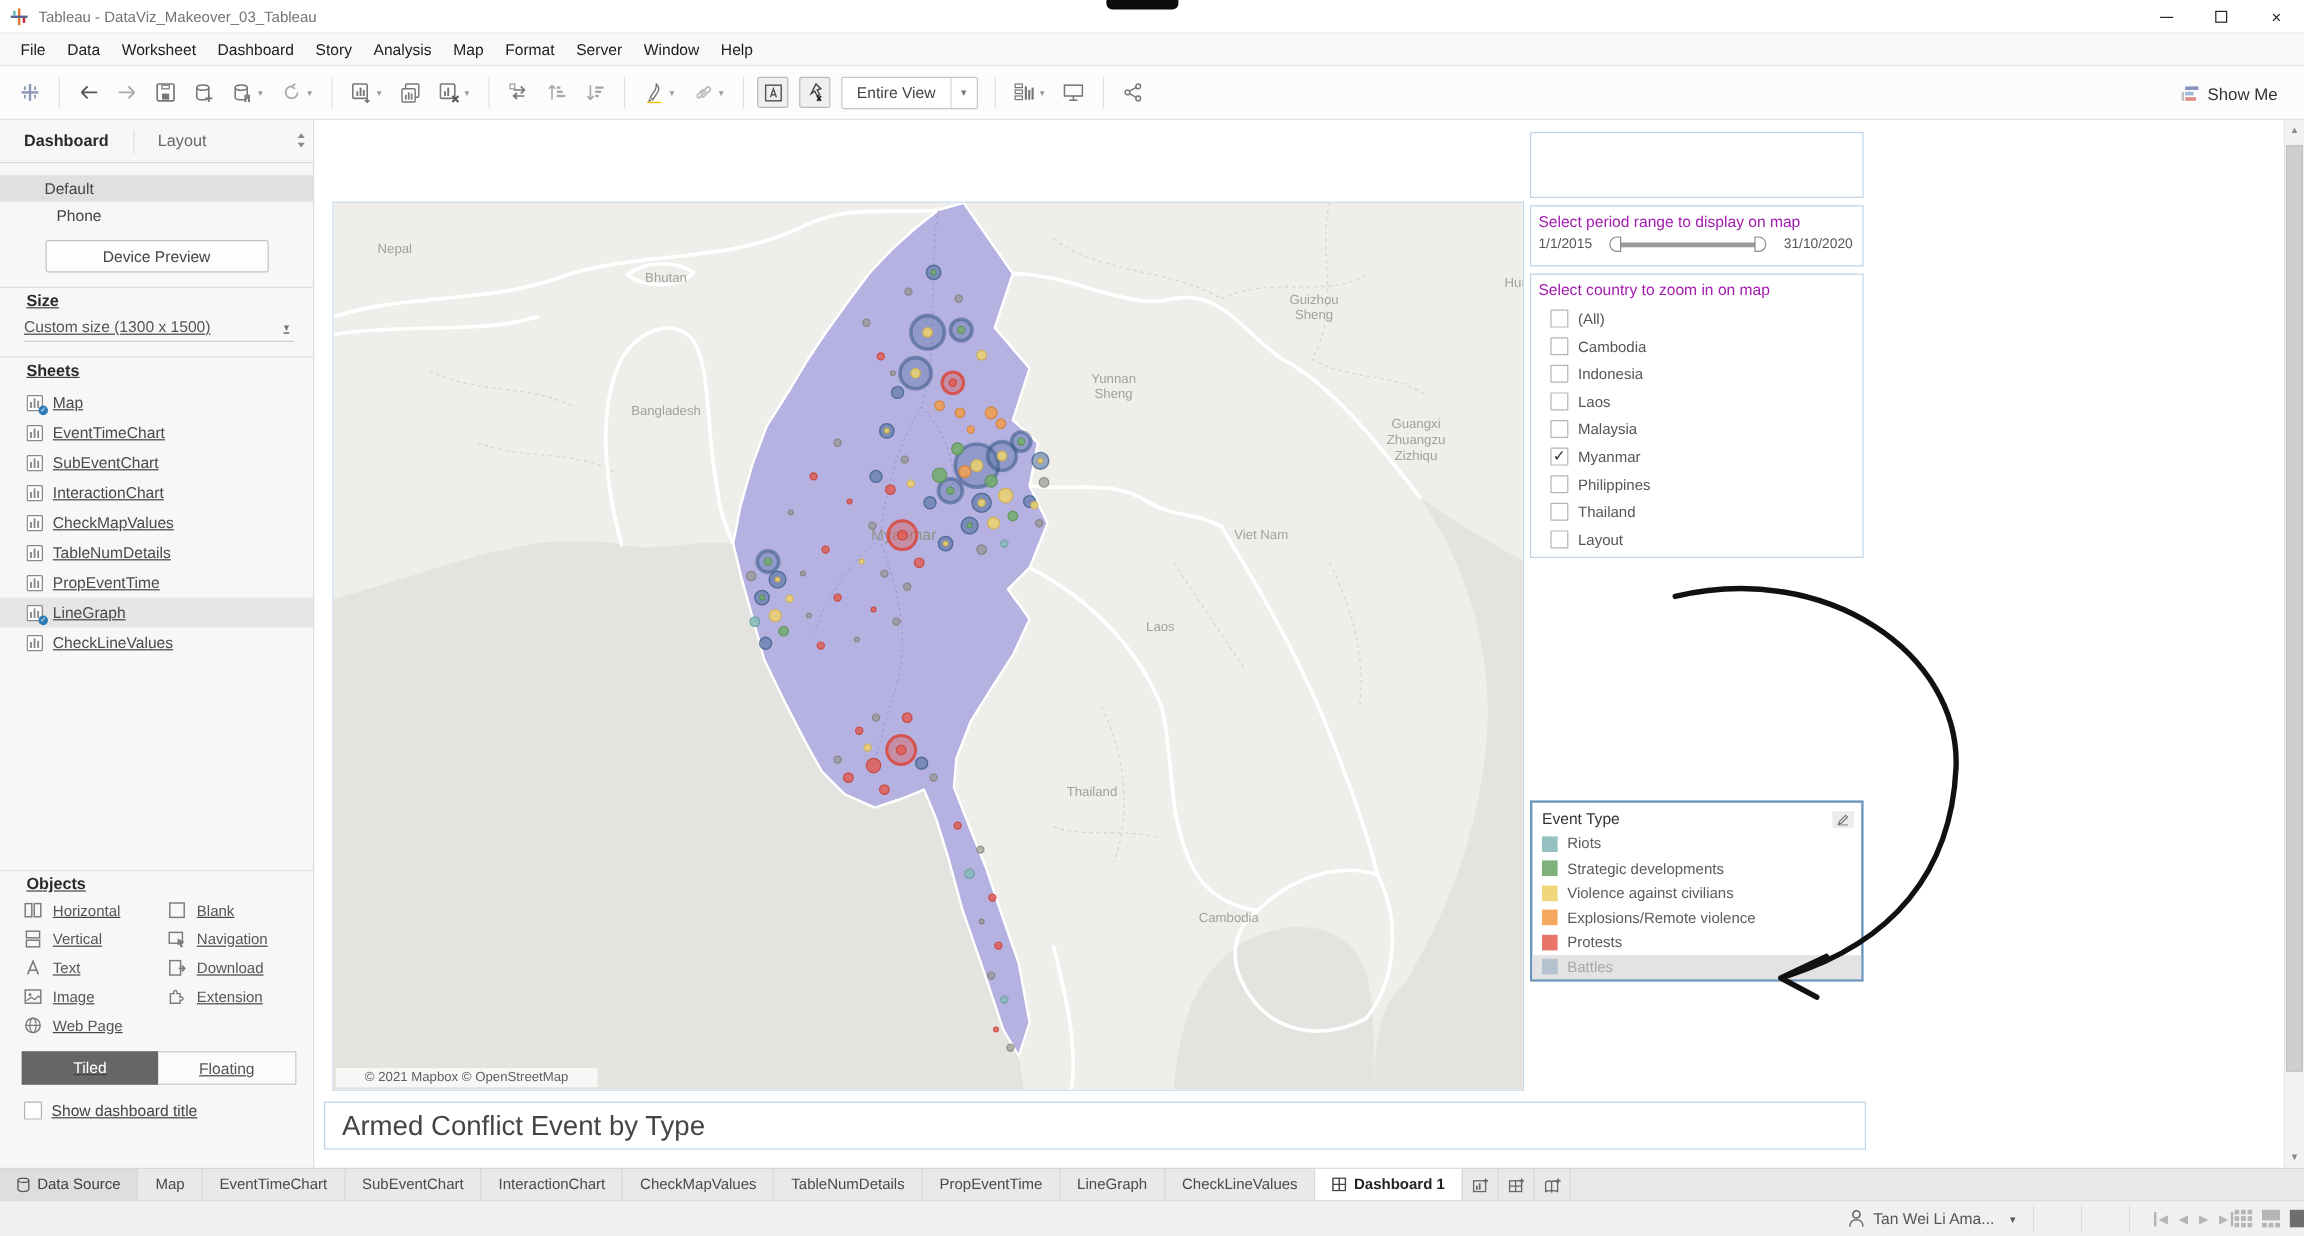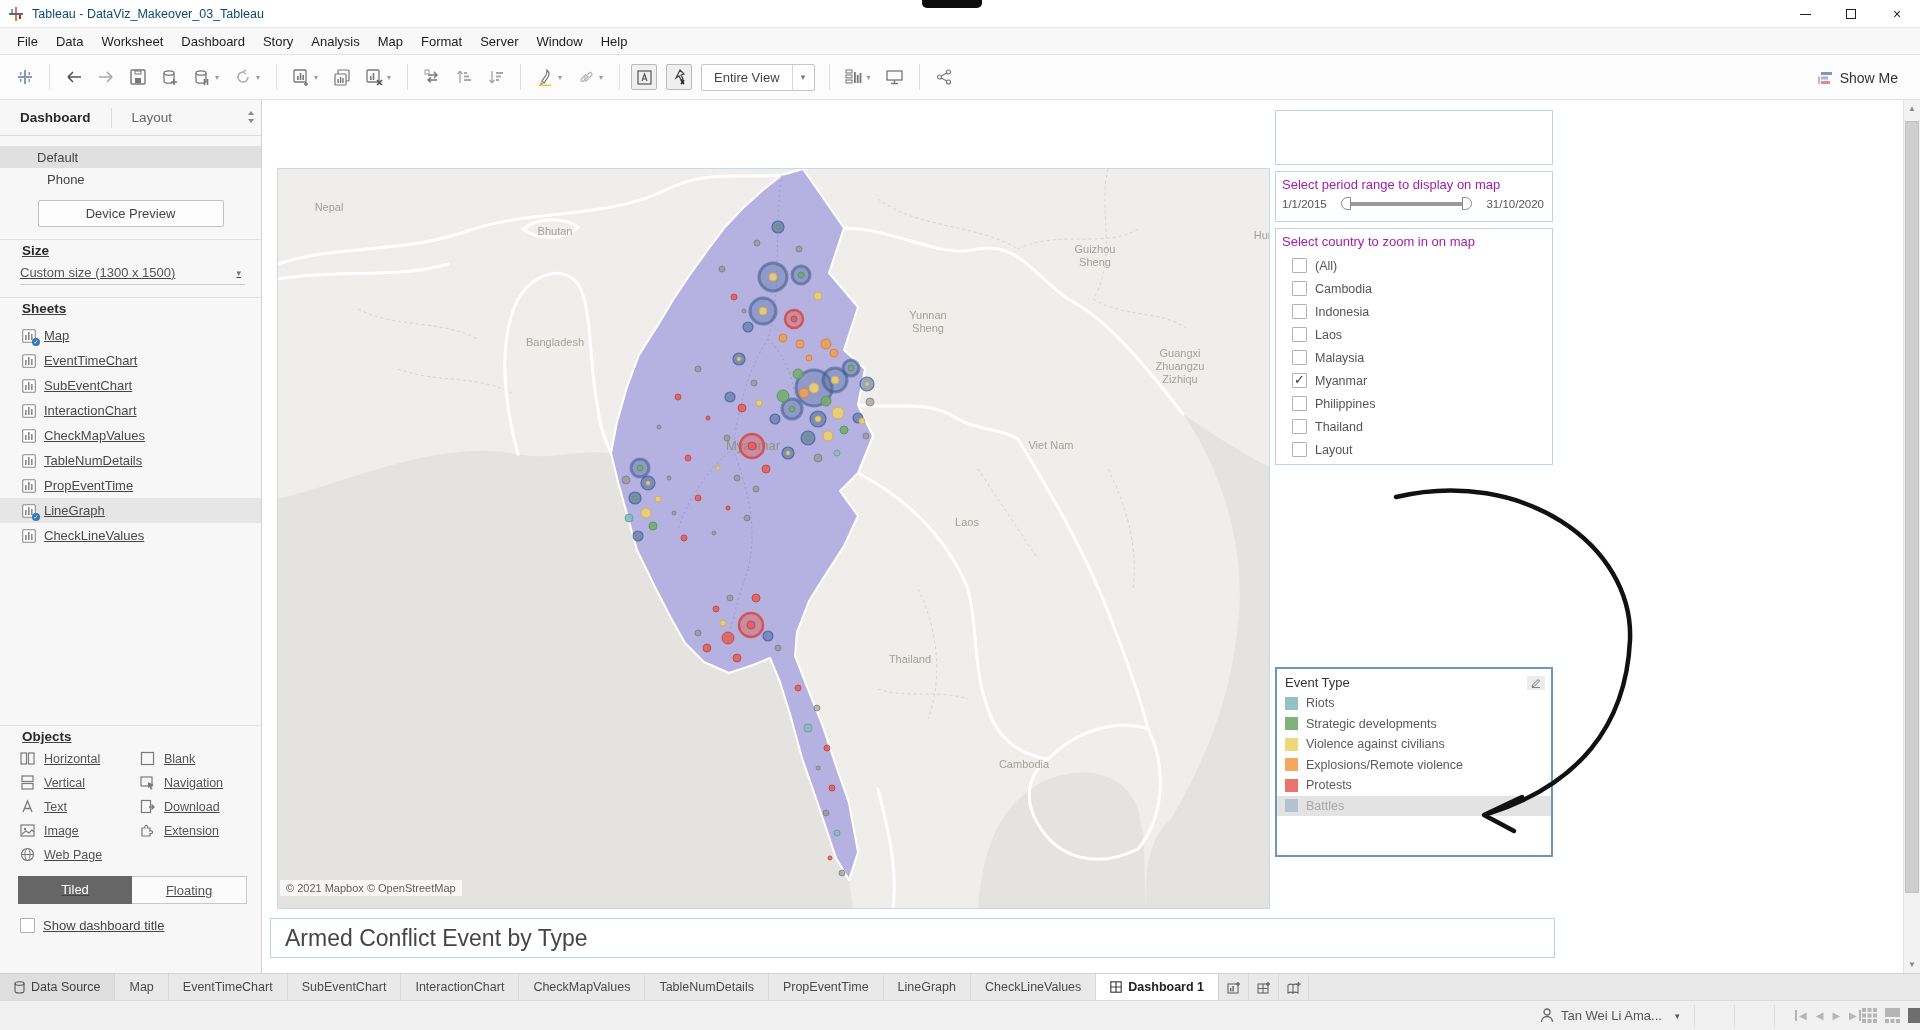--- a/index.html
+++ b/index.html
@@ -2,21 +2,21 @@
 <html><head>
 <meta charset="utf-8">
 <style>
   * { margin:0; padding:0; box-sizing:border-box; }
   html,body { width:1920px; height:1030px; overflow:hidden; font-family:"Liberation Sans",sans-serif; background:#fff; }
   .abs { position:absolute; }
 
   
   .titlebar { height:28px; background:#fff; display:flex; align-items:center; position:relative; border-bottom:1px solid #e9e9e9; }
   .titlebar .tlogo { width:16px; height:16px; margin:0 8px 0 8px; }
-  .titlebar .ttext { font-size:12.5px; color:#0c4a6e; }
+  .titlebar .ttext { font-size:12.5px; color:#737373; }
   .notch { position:absolute; left:922px; top:0; width:60px; height:8px; background:#0c0c0c; border-radius:0 0 5px 5px; }
   .winbtns { position:absolute; right:0; top:0; height:28px; display:flex; }
   .winbtn { width:46px; height:28px; display:flex; align-items:center; justify-content:center; color:#222; font-size:14px; }
   .winbtn .minglyph { width:11px; border-bottom:1.5px solid #222; height:1px; }
   .winbtn .maxglyph { width:10px; height:10px; border:1.2px solid #222; }
 
   
   .menubar { height:27px; background:#f8f8f8; display:flex; align-items:center; padding-left:8px; border-bottom:1px solid #e4e4e4; }
   .menuitem { font-size:13px; color:#1c1c1c; padding:0 9px; height:100%; display:flex; align-items:center; }
 
@@ -66,26 +66,26 @@
   .cbx { width:15px; height:15px; border:1px solid #b3b3b3; background:#fff; border-radius:1px; flex:none; position:relative; }
   .cbx.checked:after { content:"✓"; position:absolute; left:1px; top:-2px; font-size:13px; color:#333; }
 
   
   .canvas { flex:1; background:#fff; position:relative; overflow:hidden; }
   .panel { position:absolute; border:1px solid #bcd3e8; background:#fff; }
   .map-title { left:8px; top:10px; width:1000px; height:58px; display:flex; align-items:center; padding-left:12px; font-size:21px; color:#3d3d3d; }
   .map-title b { color:#2d2d2d; }
   .map-zone { left:15px; top:68px; width:993px; height:741px; border:1px solid #c5d9ec; overflow:hidden; }
   .map-zone svg { display:block; }
-  .attribution { position:absolute; left:2px; bottom:12px; background:rgba(255,255,255,.72); color:#5f5f5f; font-size:11px; padding:2px 6px;margin-top:35px; }
+  .attribution { position:absolute; left:2px; bottom:2px; background:rgba(255,255,255,.72); color:#5f5f5f; font-size:11px; padding:2px 24px;margin-top:35px; }
   .rc-panel { left:1013px; width:278px; }
   .rc-empty { top:10px; height:55px; }
   .rc-period { top:71px; height:51px; padding:5px 8px 0 6px; }
   .rc-country { top:128px; height:237px; padding:5px 8px 0 6px; }
-  .rc-legend { top:567px; height:190px; border:2px solid #6d96bd; padding:4px 0 0 0; }
+  .rc-legend { top:567px; height:151px; border:2px solid #6d96bd; padding:4px 0 0 0; }
   .rc-title { font-size:13px; color:#a21caf; }
   .slider-row { display:flex; align-items:center; margin-top:6px; gap:18px; }
   .slider-date { font-size:11.5px; color:#555; }
   .slider-track { flex:1; height:4px; background:#9a9a9a; border-radius:2px; position:relative; margin:0 2px; }
   .slider-h { position:absolute; top:-5px; width:10px; height:13px; background:#fff; border:1.4px solid #8a8a8a; }
   .slider-h.left { left:-6px; border-radius:7px 0 0 7px; }
   .slider-h.right { right:-6px; border-radius:0 7px 7px 0; }
   .country-row { display:flex; align-items:center; gap:8px; height:23px; padding-left:10px; font-size:12.5px; color:#555; }
   .legend-head { display:flex; align-items:center; justify-content:space-between; padding:2px 6px 3px 8px; }
   .legend-title { font-size:13px; color:#333; }

